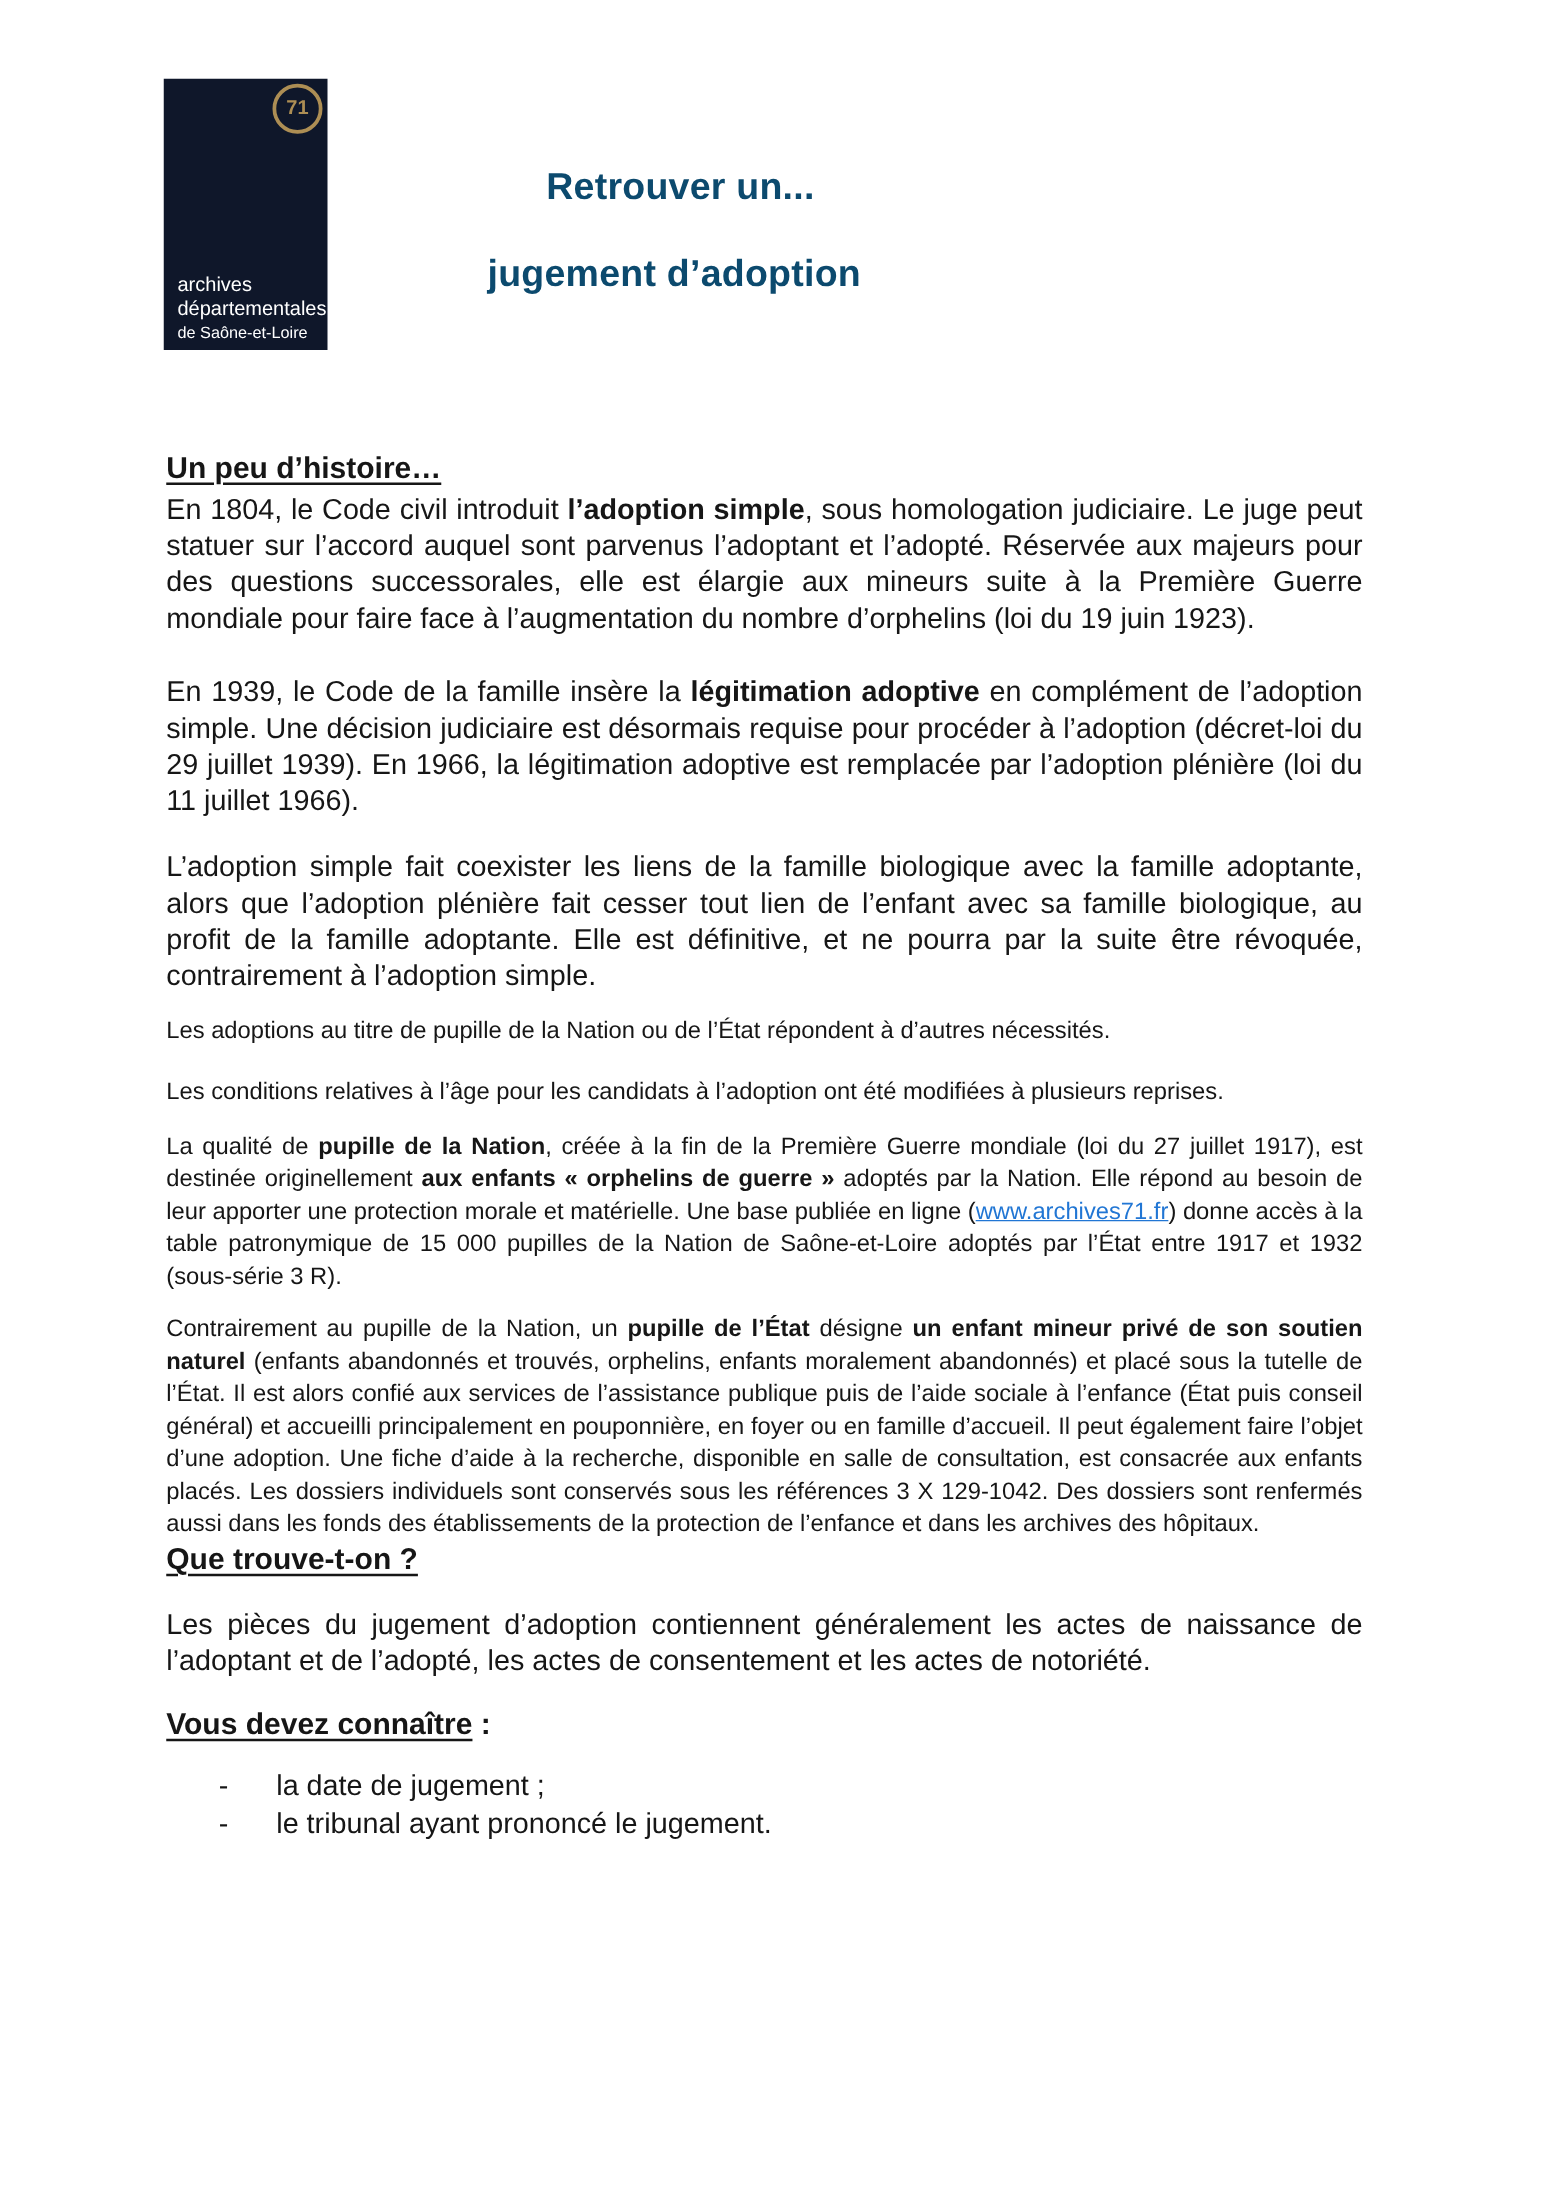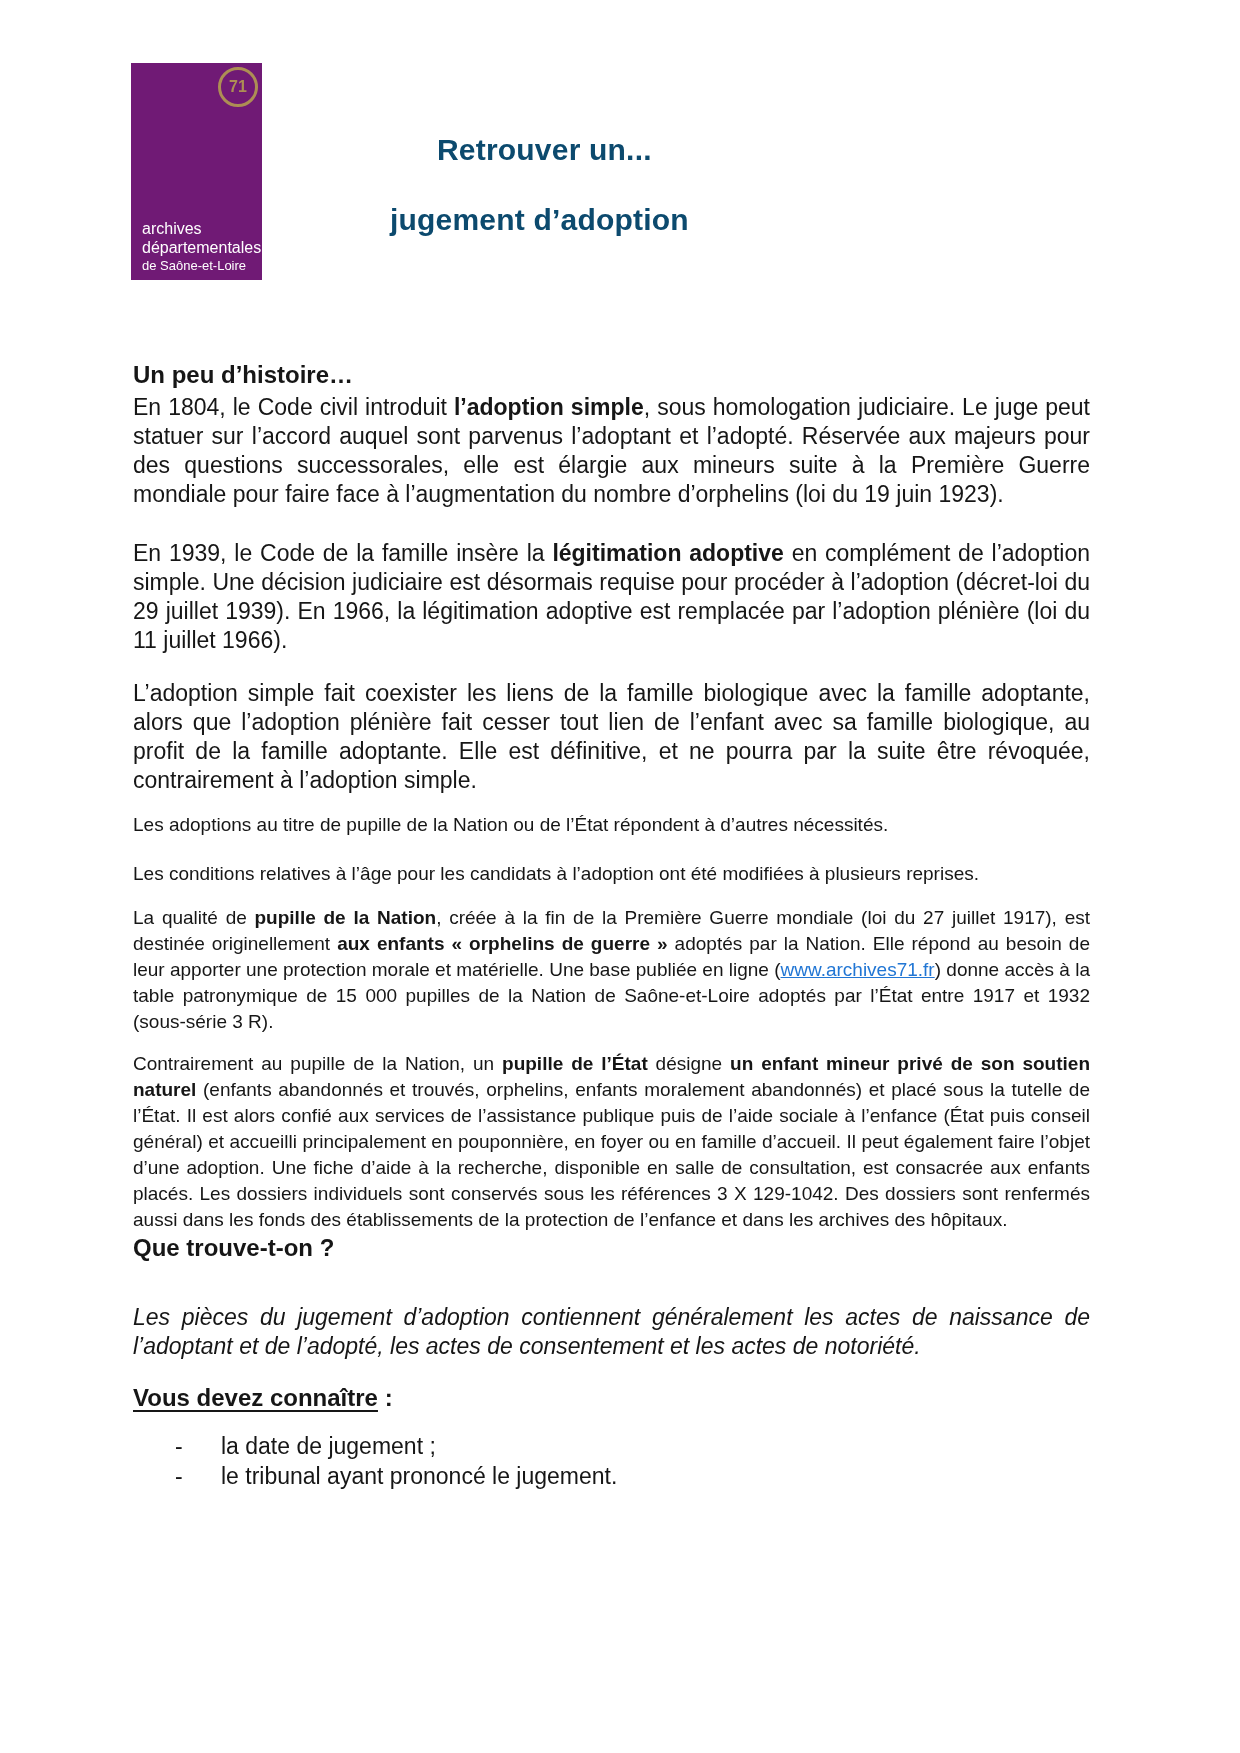--- a/index.html
+++ b/index.html
@@ -43,21 +43,21 @@
     letter-spacing:.2px;
   }
   .doc-title .t1{margin-left:47px;}
   .doc-title .t2{margin-top:36px;}
   
   .doc-body{
     position:absolute;left:133px;top:360px;width:957px;
   }
   .doc-body h2{
     font-size:24px;font-weight:bold;margin:0;line-height:30px;
-    text-underline-offset:4px;
+    text-decoration:underline;text-underline-offset:4px;
     text-decoration-thickness:2px;
   }
   .para{
     margin:0;text-align:justify;
   }
   .para.lg{font-size:23px;line-height:29px;}
   .para.sm{font-size:19px;line-height:26px;}
   .b{font-weight:bold;}
   a.doclink{text-decoration:underline;cursor:pointer;}
   .h-mixed{font-size:24px;line-height:30px;margin:0;}
@@ -68,29 +68,29 @@
   .h-mixed .hs{font-weight:bold;text-decoration:none;}
   .doc-list{margin:0;padding:0;list-style:none;}
   .doc-list li{
     font-size:23px;line-height:30px;padding-left:42px;
     display:flex;
   }
   .doc-list .dash{display:inline-block;width:46px;flex:0 0 46px;}
   
   .mt-p1{margin-top:3px;} .mt-p2{margin-top:30px;} .mt-p3{margin-top:24px;}
   .mt-p4{margin-top:23px;} .mt-p5{margin-top:17px;} .mt-p6{margin-top:18px;}
-  .mt-p7{margin-top:16px;} .mt-h2{margin-top:16px;} .mt-p8{margin-top:40px;font-style:italic;}
+  .mt-p7{margin-top:16px;} .mt-h2{margin-top:16px;} .mt-p8{margin-top:22px;}
   .mt-h3{margin-top:22px;} .mt-list{margin-top:18px;}
 </style>
 </head>
 <body>
 
 <div class="page">
 
-  <div class="logo" style="background: #701a75;">
+  <div class="logo" style="background: #0f172a;">
     <span class="badge" style="border-color: rgb(173, 142, 84); color: rgb(173, 142, 84);">71</span>
     <div class="lines">
       <div class="l1">archives</div>
       <div class="l2">départementales</div>
       <div class="l3">de Saône-et-Loire</div>
     </div>
   </div>
 
   <div class="doc-title">
     <div class="t1">Retrouver un...</div>

